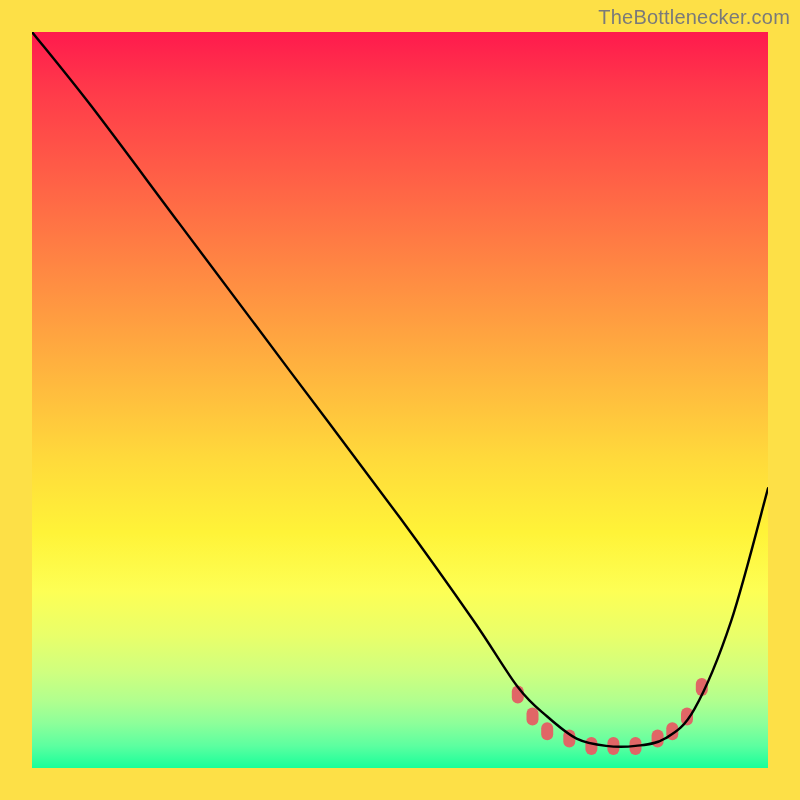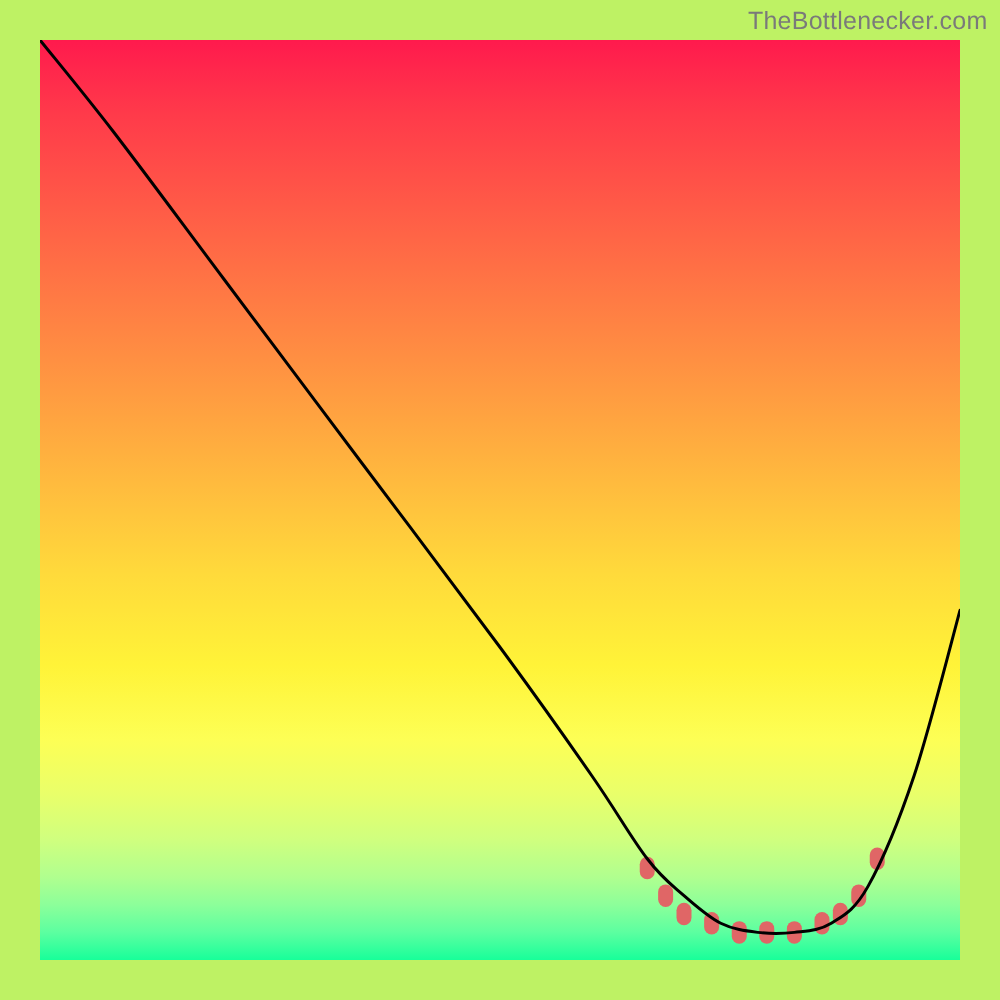--- a/index.html
+++ b/index.html
@@ -10,21 +10,21 @@
     overflow: hidden;
     background: #000;
     font-family: Arial, Helvetica, sans-serif;
   }
   .frame {
     position: absolute;
     left: 0;
     top: 0;
     width: 800px;
     height: 800px;
-    background: #bef264;
+    background: #fde047;
   }
   .plot {
     position: absolute;
     left: 32px;
     top: 32px;
     width: 736px;
     height: 736px;
     
     background: linear-gradient(to bottom,
       #ff1a4d 0%,

